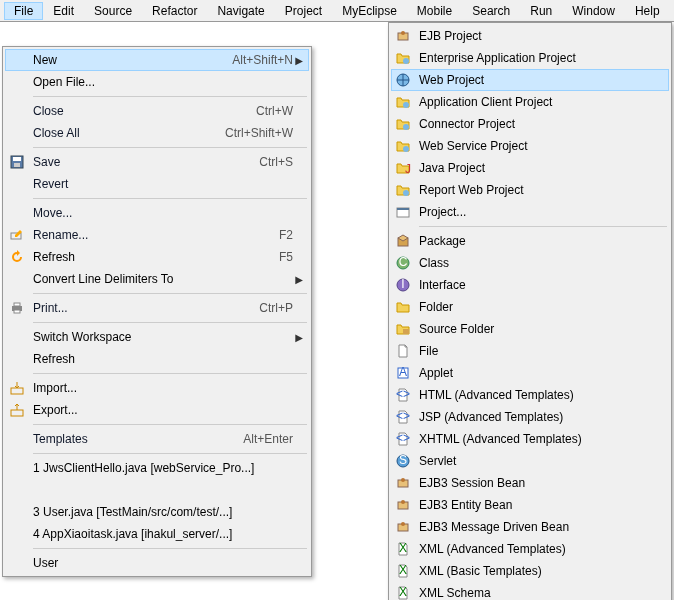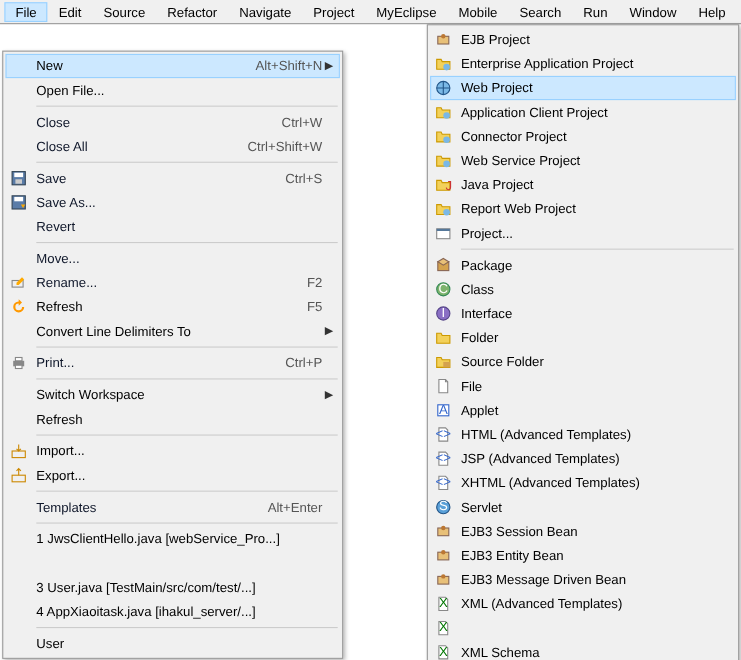--- a/index.html
+++ b/index.html
@@ -70,31 +70,20 @@
           <rect x="2" y="2" width="12" height="12" fill="#5a7ca8" stroke="#345"></rect>
           <rect x="4" y="3" width="8" height="4" fill="#fff"></rect>
           <rect x="5" y="9" width="6" height="4" fill="#ccc"></rect>
         </svg>
       </span>
       <span class="menu-label">Save</span>
       <span class="menu-shortcut">Ctrl+S</span>
       <span class="menu-arrow"></span>
     </div>
     <div class="menu-item disabled">
-      <span class="menu-icon">
-        <svg viewBox="0 0 16 16">
-          <rect x="2" y="2" width="12" height="12" fill="#5a7ca8" stroke="#345"></rect>
-          <rect x="4" y="3" width="8" height="4" fill="#fff"></rect>
-          <path d="M10 10l4 0-2 3z" fill="#fa0"></path>
-        </svg>
-      </span>
-      <span class="menu-label">Save As...</span>
-      <span class="menu-arrow"></span>
-    </div>
-    <div class="menu-item disabled">
       <span class="menu-icon"></span>
       <span class="menu-label">Revert</span>
       <span class="menu-arrow"></span>
     </div>
     <div class="separator"></div>
     <div class="menu-item disabled">
       <span class="menu-icon"></span>
       <span class="menu-label">Move...</span>
       <span class="menu-arrow"></span>
     </div>
@@ -445,20 +434,21 @@
       <span class="menu-label">XML (Advanced Templates)</span>
       <span class="menu-arrow"></span>
     </div>
     <div class="menu-item">
       <span class="menu-icon">
         <svg viewBox="0 0 16 16">
           <path d="M4 2h6l2 2v10H4z" fill="#fff" stroke="#888"></path>
           <text x="8" y="11" text-anchor="middle" font-size="6" fill="#070">X</text>
         </svg>
       </span>
+      <span class="menu-label">XML (Basic Templates)</span>
       <span class="menu-arrow"></span>
     </div>
     <div class="menu-item">
       <span class="menu-icon">
         <svg viewBox="0 0 16 16">
           <path d="M4 2h6l2 2v10H4z" fill="#fff" stroke="#888"></path>
           <text x="8" y="11" text-anchor="middle" font-size="6" fill="#070">X</text>
         </svg>
       </span>
       <span class="menu-label">XML Schema</span>

